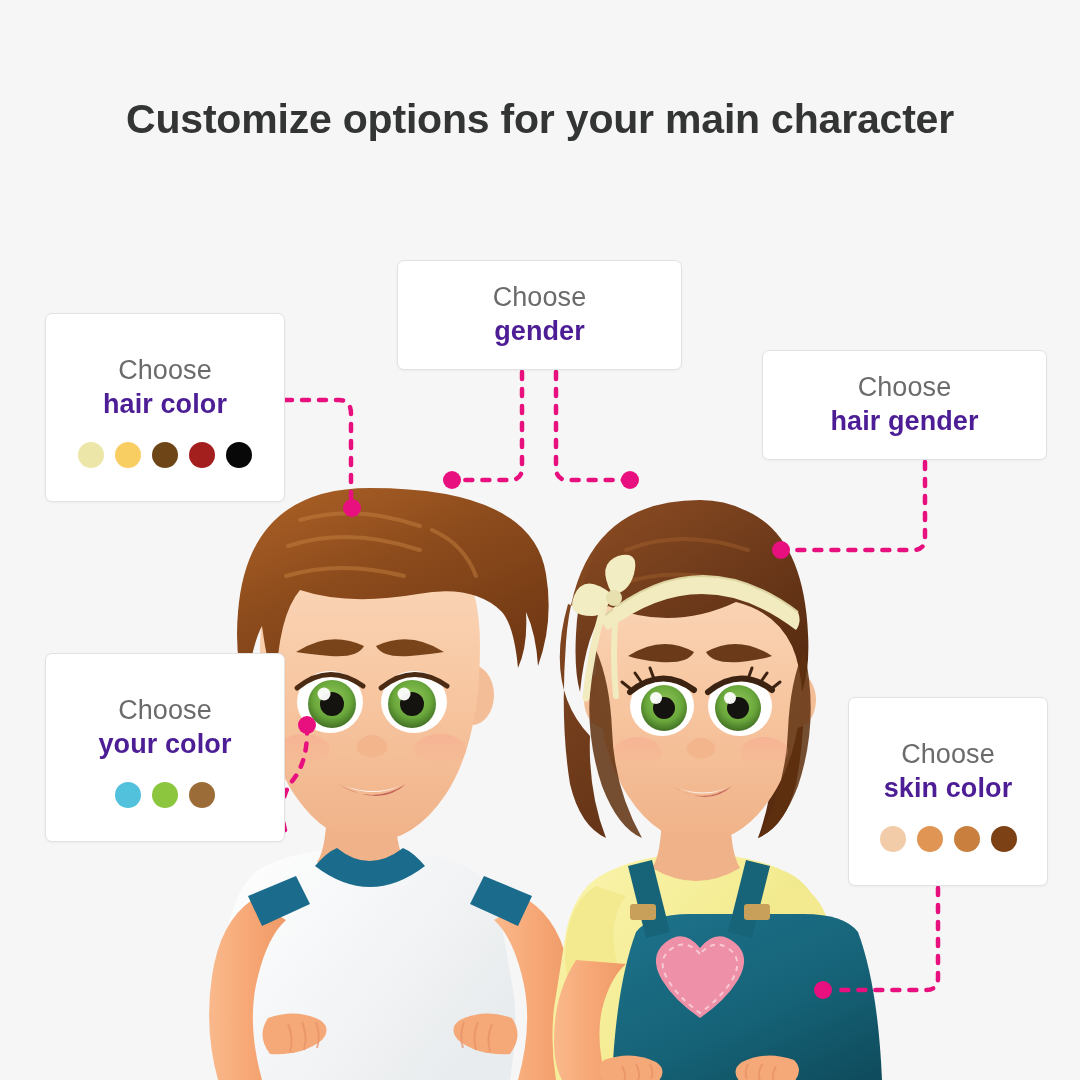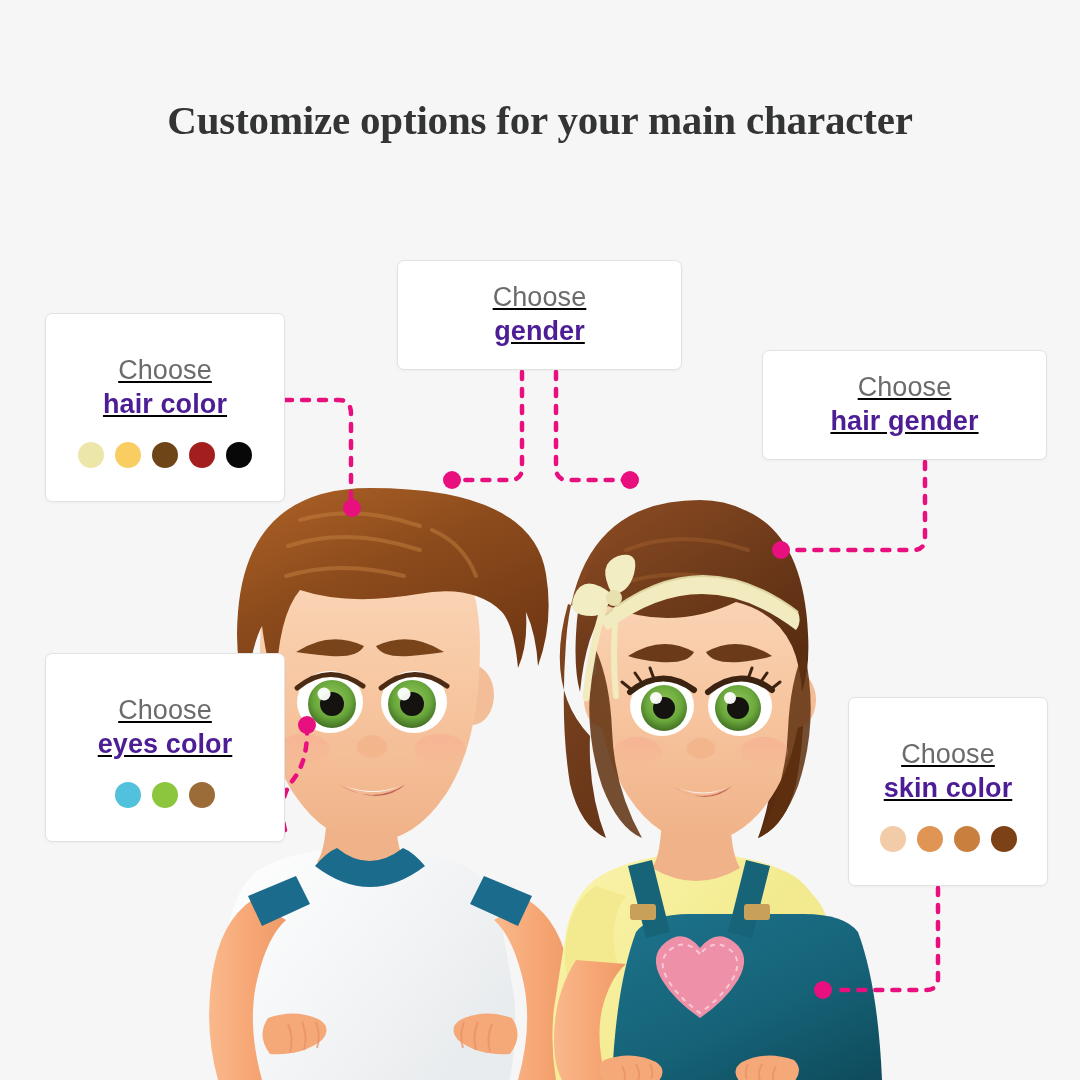--- a/index.html
+++ b/index.html
@@ -7,32 +7,32 @@
     width:1080px;height:1080px;
     background:#F7F6F6;
     font-family:"Liberation Sans", sans-serif;
     overflow:hidden;position:relative;
   }
   #stage{position:absolute;inset:0;width:1080px;height:1080px;}
 
   
   .page-title{
     position:absolute;left:0;top:96px;width:1080px;text-align:center;
-    font-family:Liberation Serif, serif;
+    font-family:Liberation Sans, sans-serif;
     font-size:41px;font-weight:700;letter-spacing:-0.2px;color:#333434;
     white-space:nowrap;
   }
 
   
   .card{
     position:absolute;background:#FFFFFF;
     border:1px solid #E2E2E2;border-radius:7px;
     box-shadow:0 1px 3px rgba(0,0,0,0.045);
     box-sizing:border-box;z-index:40;
-    display:flex;flex-direction:column;align-items:center;justify-content:center;text-decoration:underline;
+    display:flex;flex-direction:column;align-items:center;justify-content:center;
   }
   .card .line1{
     color:#6B6B6B;font-size:27px;font-weight:400;line-height:1.18;
     letter-spacing:.1px;
   }
   .card .line2{
     color:#4c1d95;font-size:27px;font-weight:700;line-height:1.18;
     letter-spacing:.1px;margin-top:2px;
   }
   .swatches{display:flex;gap:11px;margin-top:22px;}
@@ -309,21 +309,21 @@
     <div class="line2">gender</div>
   </div>
 
   <div class="card" id="card-hair-style">
     <div class="line1">Choose</div>
     <div class="line2">hair gender</div>
   </div>
 
   <div class="card" id="card-eyes-color">
     <div class="line1">Choose</div>
-    <div class="line2">eyes color</div>
+    <div class="line2">your color</div>
     <div class="swatches">
       <div class="sw" style="background: rgb(82, 194, 220);"></div>
       <div class="sw" style="background: rgb(140, 198, 62);"></div>
       <div class="sw" style="background: rgb(155, 107, 56);"></div>
     </div>
   </div>
 
   <div class="card" id="card-skin-color">
     <div class="line1">Choose</div>
     <div class="line2">skin color</div>

